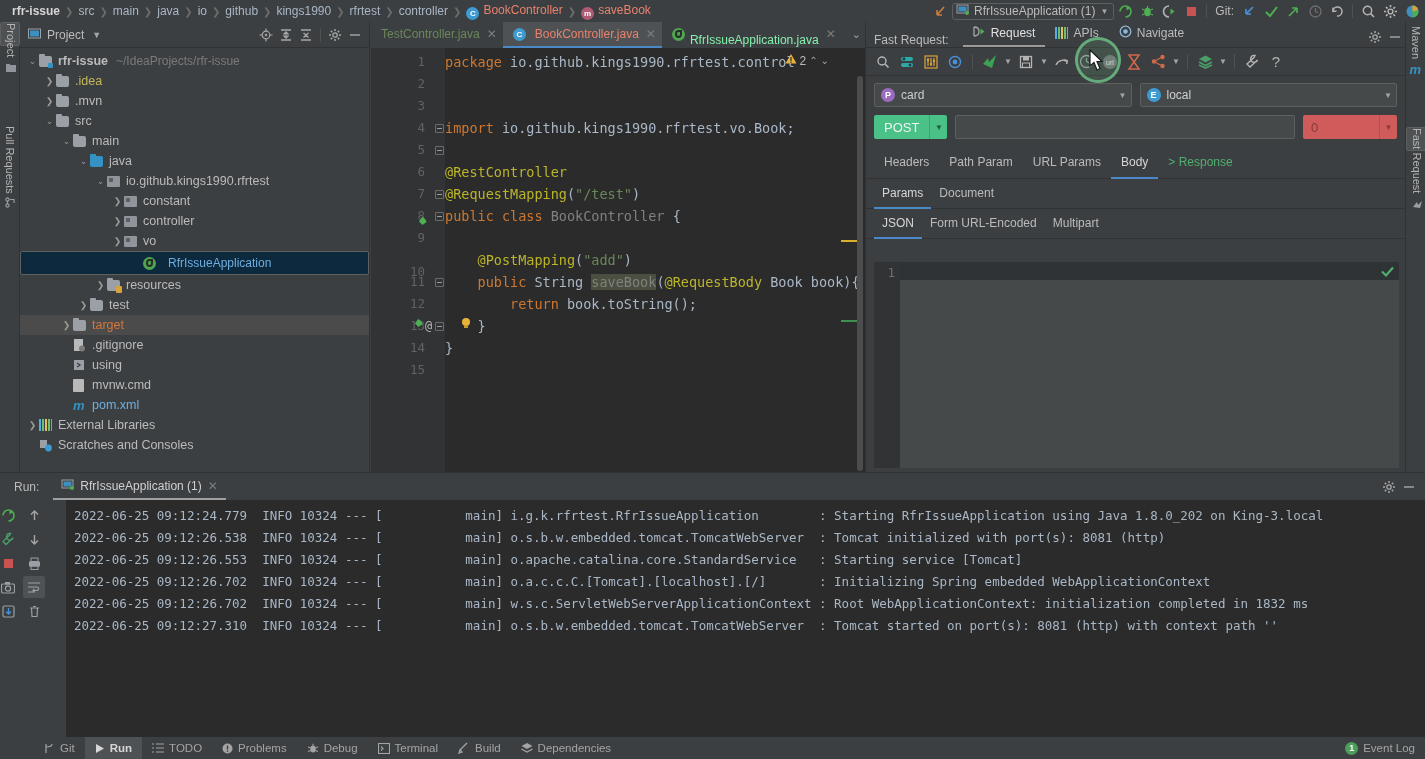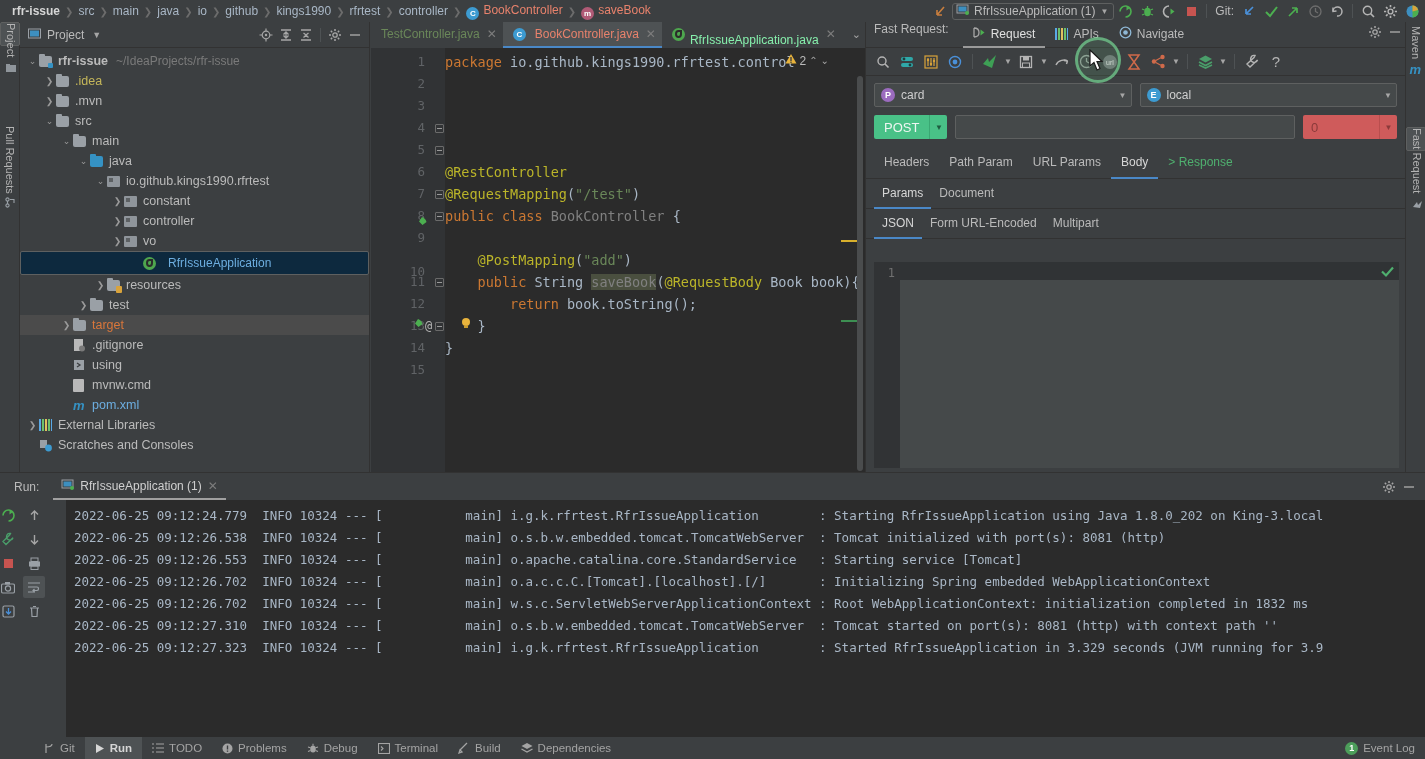--- a/index.html
+++ b/index.html
@@ -107,21 +107,21 @@
   .sel-tok{ background:#4a4f3f; }
   .warnbadge { position:absolute; right:36px; top:5px; display:flex; align-items:center; gap:3px;
     font-size:12px; color:#bbbbbb; }
   .scrollv { position:absolute; right:2px; top:28px; width:6px; height:395px; background:#4a4c4d;
     border-radius:3px;}
   .editline { position:absolute; right:2px; height:2px; background:#d9b02c;}
 
   
   .fr { position:absolute; right:20px; top:22px; width:540px; height:450px; background:#3c3f41;
      border-left:1px solid #323232; }
-  .frhdr{ height:26px; display:flex; align-items:flex-start; padding-left:8px; border-bottom:1px solid #323232;}
+  .frhdr{ height:26px; display:flex; align-items:flex-end; padding-left:8px; border-bottom:1px solid #323232;}
   .frhdr .lbl{ font-size:12px; color:#bbbbbb; margin-right:14px;}
   .frtab{ display:flex; align-items:center; gap:5px; height:26px; padding:0 10px; font-size:12px;
     color:#bbbbbb; border-bottom:2px solid transparent;}
   .frtab.active{ border-bottom:2px solid #9a9a9a; color:#e0e0e0;}
   .frhdr .spacer{flex:1;}
   .frtools{ height:28px; display:flex; align-items:center; padding:0 6px; gap:2px;
     border-bottom:1px solid #323232;}
   .ti{ width:22px;height:22px; display:flex;align-items:center;justify-content:center;
      color:#b4b4b4; font-size:13px; position:relative;}
   .tcaret{ width:10px;height:22px; display:flex;align-items:center;justify-content:center;
@@ -673,20 +673,21 @@
       <div style="position:absolute;left:54px;top:271px;color:#b4b4b4;font-size:12px;font-family:'DejaVu Sans Mono',monospace;">@</div>
       <div style="position:absolute;left:88px;top:268px;">
         <svg width="14" height="14" viewBox="0 0 14 14">
             <circle cx="7" cy="6" r="4" fill="#e8b33c"></circle>
             <rect x="5" y="9.5" width="4" height="2.5" fill="#c79a2e"></rect>
           </svg>
       </div>
       <div class="codearea" id="codearea">
           <div class="cl" style="top: 6px;"><span class="kw">package</span> <span class="plain">io.github.kings1990.rfrtest.contro</span><span class="plain">l</span></div>
           <div class="cl" style="top: 28px;"></div>
+          <div class="cl" style="top: 72px;"><span class="kw">import</span> <span class="plain">io.github.kings1990.rfrtest.vo.Book;</span></div>
           <div class="cl" style="top: 94px;"></div>
           <div class="cl" style="top: 116px;"><span class="ann">@RestController</span></div>
           <div class="cl" style="top: 138px;"><span class="ann">@RequestMapping</span><span class="plain">(</span><span class="str">"/test"</span><span class="plain">)</span></div>
           <div class="cl" style="top: 160px;"><span class="kw">public</span> <span class="kw">class</span> <span class="dim">BookController</span> <span class="plain">{</span></div>
           <div class="cl" style="top: 182px;"></div>
           <div class="cl" style="top: 204px;">    <span class="ann">@PostMapping</span><span class="plain">(</span><span class="str">"add"</span><span class="plain">)</span></div>
           <div class="cl" style="top: 226px;">    <span class="kw">public</span> <span class="plain">String </span><span class="sel-tok dim">saveBook</span><span class="plain">(</span><span class="ann">@RequestBody</span><span class="plain"> Book book){</span></div>
           <div class="cl" style="top: 248px;">        <span class="kw">return</span> <span class="plain">book.toString();</span></div>
           <div class="cl" style="top: 270px;">    <span class="plain">}</span></div>
           <div class="cl" style="top: 292px;"><span class="plain">}</span></div>
@@ -1005,21 +1006,20 @@
       </div>
     </div>
 
     <div class="console" id="console">
         <div class="logline pad">2022-06-25 09:12:24.779  INFO 10324 --- [           main] i.g.k.rfrtest.RfrIssueApplication        : Starting RfrIssueApplication using Java 1.8.0_202 on King-3.local</div>
         <div class="logline pad">2022-06-25 09:12:26.538  INFO 10324 --- [           main] o.s.b.w.embedded.tomcat.TomcatWebServer  : Tomcat initialized with port(s): 8081 (http)</div>
         <div class="logline pad">2022-06-25 09:12:26.553  INFO 10324 --- [           main] o.apache.catalina.core.StandardService   : Starting service [Tomcat]</div>
         <div class="logline pad">2022-06-25 09:12:26.702  INFO 10324 --- [           main] o.a.c.c.C.[Tomcat].[localhost].[/]       : Initializing Spring embedded WebApplicationContext</div>
         <div class="logline pad">2022-06-25 09:12:26.702  INFO 10324 --- [           main] w.s.c.ServletWebServerApplicationContext : Root WebApplicationContext: initialization completed in 1832 ms</div>
         <div class="logline pad">2022-06-25 09:12:27.310  INFO 10324 --- [           main] o.s.b.w.embedded.tomcat.TomcatWebServer  : Tomcat started on port(s): 8081 (http) with context path ''</div>
-        <div class="logline pad">2022-06-25 09:12:27.323  INFO 10324 --- [           main] i.g.k.rfrtest.RfrIssueApplication        : Started RfrIssueApplication in 3.329 seconds (JVM running for 3.9</div>
       </div>
   </div>
 
   <div class="status">
     <div id="statusitems" style="display:flex;align-items:center;height:22px;margin-left:34px;">
         <div class="sitem">
           <span style="display: inline-flex;">
             <svg width="11" height="11" viewBox="0 0 11 11">
               <path d="M2 1 L2 10 M2 4 C6 4 8 3 8 1" stroke="#a4a4a4" stroke-width="1.2" fill="none"></path>
             </svg>

